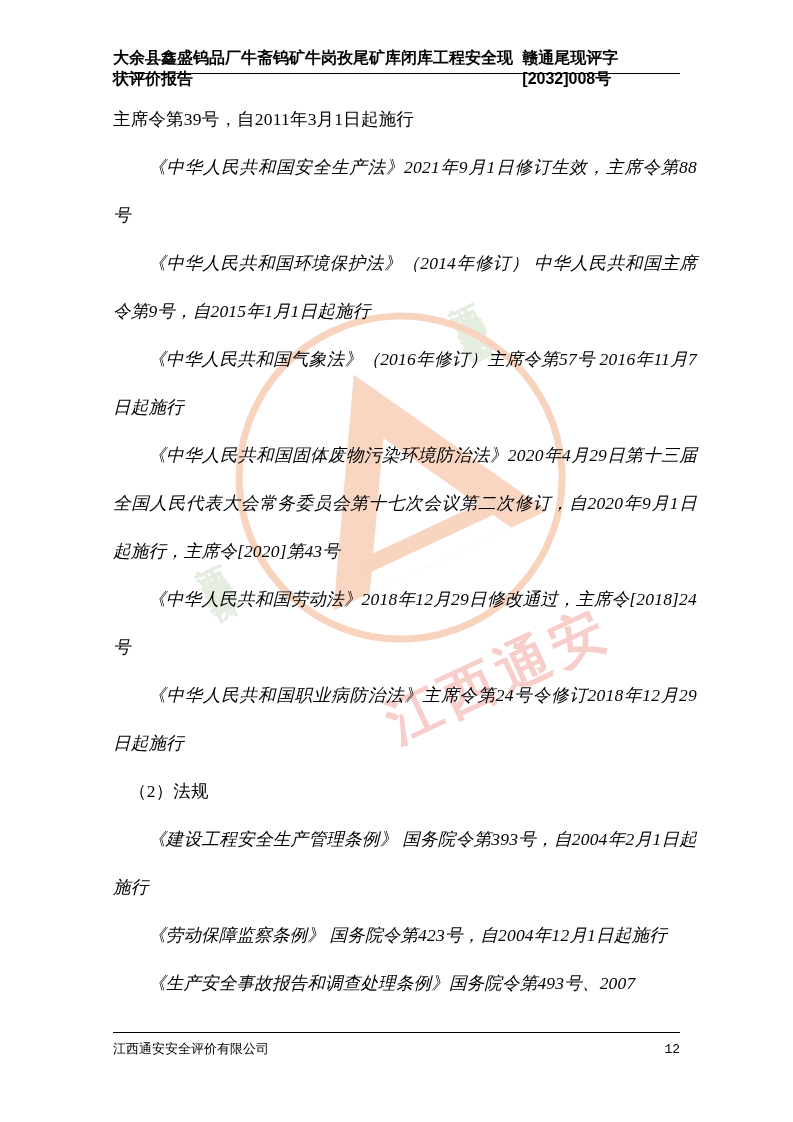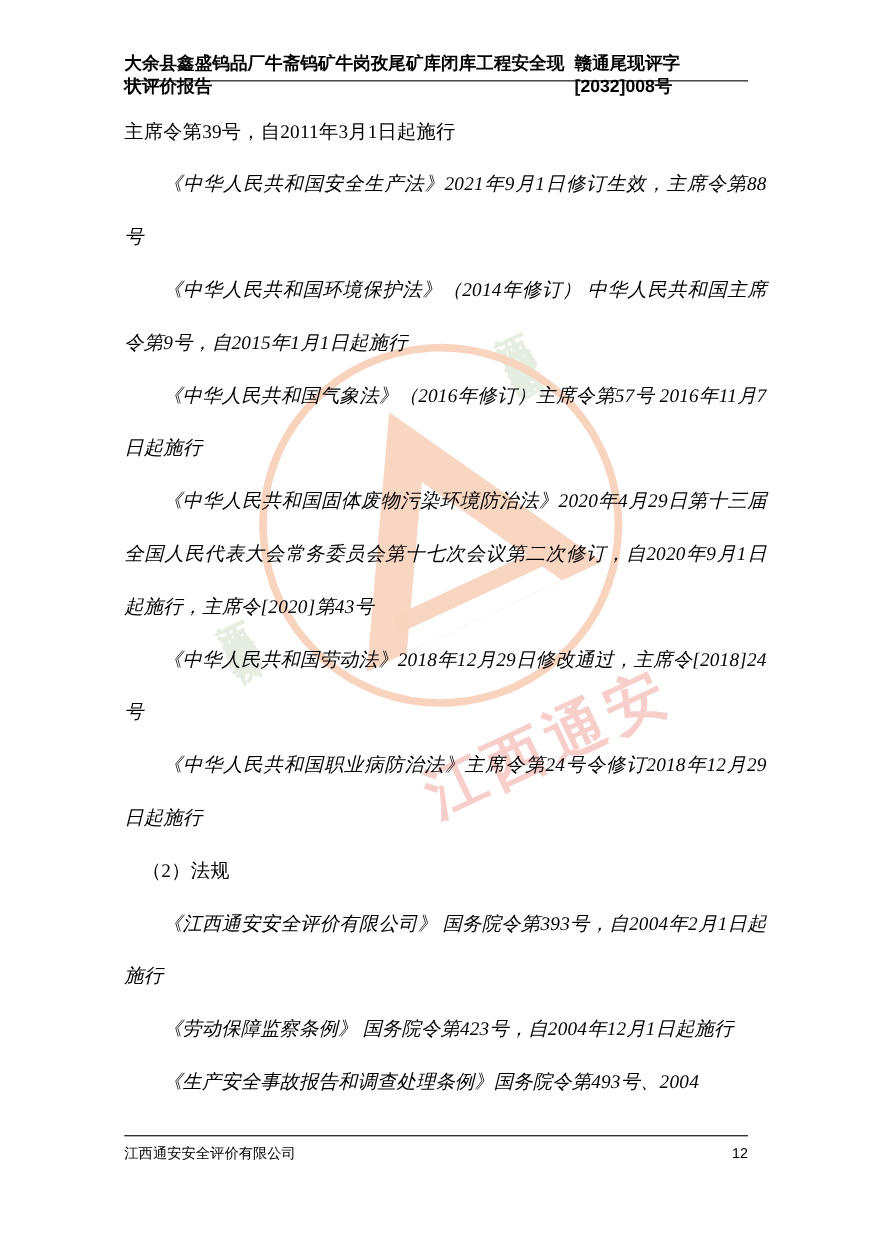--- a/index.html
+++ b/index.html
@@ -173,21 +173,21 @@
   }
   .footer {
     position: absolute;
     left: 113px;
     top: 1040px;
     width: 567px;
     display: flex;
     justify-content: space-between;
     align-items: baseline;
     font-size: 13px;
-    font-family: Liberation Sans, sans-serif;
+    font-family: Liberation Mono, monospace;
     gap: 19px;
   }
 </style>
 </head>
 <body>
 
 <div class="page">
 
   <div class="watermark">
     <div class="wm-inner">
@@ -211,23 +211,23 @@
 
     <div class="body-area">
       <p class="para">主席令第39号，自2011年3月1日起施行</p>
       <p class="para indent">《中华人民共和国安全生产法》2021年9月1日修订生效，主席令第88号</p>
       <p class="para indent">《中华人民共和国环境保护法》（2014年修订） 中华人民共和国主席令第9号，自2015年1月1日起施行</p>
       <p class="para indent">《中华人民共和国气象法》（2016年修订）主席令第57号 2016年11月7日起施行</p>
       <p class="para indent">《中华人民共和国固体废物污染环境防治法》2020年4月29日第十三届全国人民代表大会常务委员会第十七次会议第二次修订，自2020年9月1日起施行，主席令[2020]第43号</p>
       <p class="para indent">《中华人民共和国劳动法》2018年12月29日修改通过，主席令[2018]24号</p>
       <p class="para indent">《中华人民共和国职业病防治法》主席令第24号令修订2018年12月29日起施行</p>
       <p class="para heading">（2）法规</p>
-      <p class="para indent">《江西通安安全评价有限公司》 国务院令第393号，自2004年2月1日起施行</p>
+      <p class="para indent">《建设工程安全生产管理条例》 国务院令第393号，自2004年2月1日起施行</p>
       <p class="para indent">《劳动保障监察条例》 国务院令第423号，自2004年12月1日起施行</p>
-      <p class="para indent">《生产安全事故报告和调查处理条例》国务院令第493号、2004</p>
+      <p class="para indent">《生产安全事故报告和调查处理条例》国务院令第493号、2007</p>
     </div>
 
     <div class="footer-rule"></div>
     <div class="footer">
       <span>江西通安安全评价有限公司</span>
       <span>12</span>
     </div>
 
   </div>
 </div>

